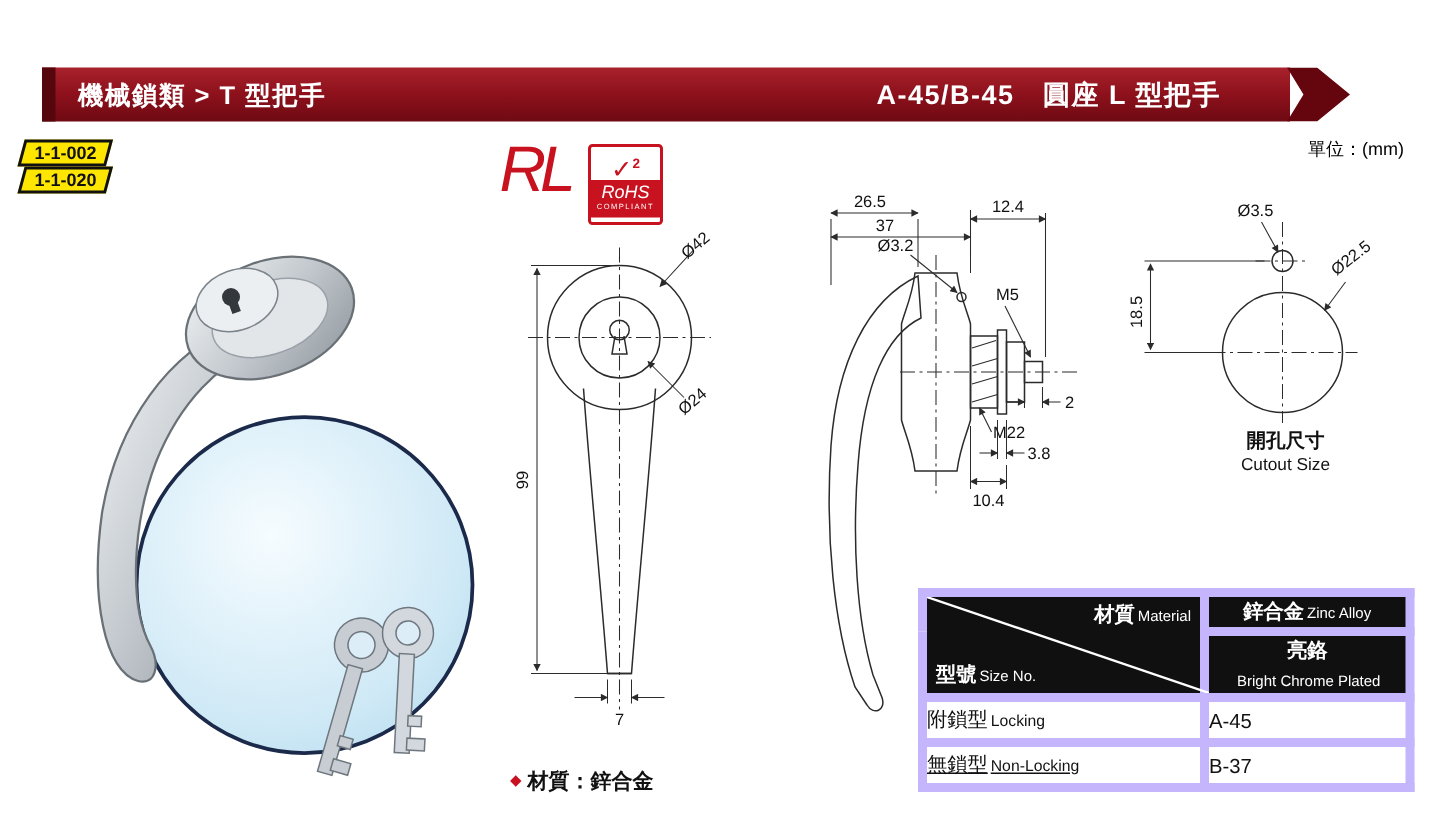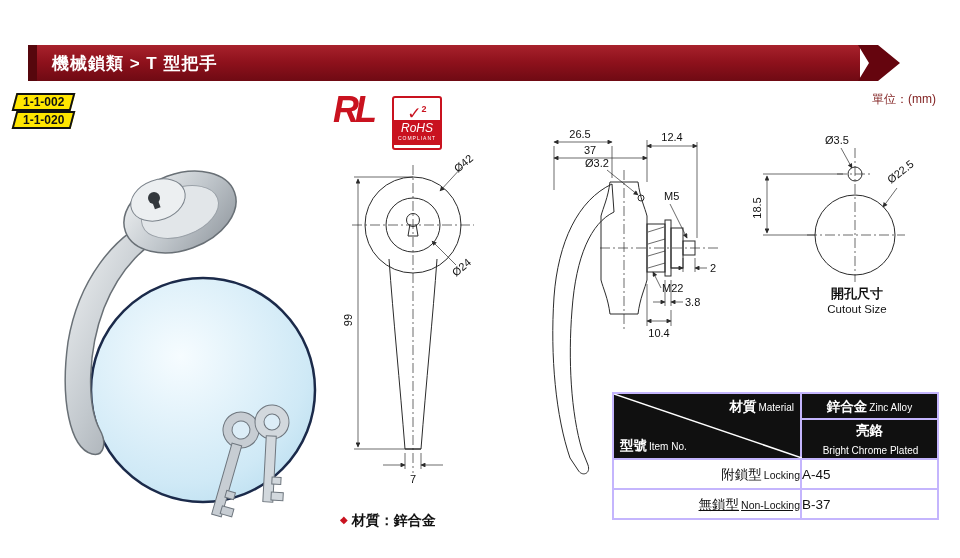--- a/index.html
+++ b/index.html
@@ -14,70 +14,71 @@
   .breadcrumb{margin-left:24px;font-size:17px;font-weight:bold;color:#fff;letter-spacing:1px;}
   .product-title{margin-left:auto;margin-right:46px;font-size:18px;font-weight:bold;color:#fff;letter-spacing:1px;}
   .header-arrow{position:absolute;left:858px;top:45px;z-index:4;}
 
   
   .code{position:absolute;left:14px;background:#ffe600;border:2px solid #111;
     font-weight:bold;font-size:12px;line-height:14px;padding:0 7px;transform:skewX(-15deg);z-index:6;}
   .code span{display:inline-block;transform:skewX(15deg);}
 
   
-  .rl-logo{position:absolute;left:333px;top:92px;font-size:36px;font-weight:700;font-style:italic;
+  .rl-logo{position:absolute;left:333px;top:92px;font-size:43px;font-weight:400;font-style:italic;
     color:#c9121f;letter-spacing:-4px;line-height:1;z-index:6;}
   .rohs{position:absolute;left:392px;top:96px;width:50px;height:54px;border:2px solid #c9121f;
     border-radius:3px;background:#fff;z-index:6;text-align:center;box-sizing:border-box;}
   .rohs-top{height:22px;line-height:22px;color:#c9121f;font-weight:bold;font-size:17px;}
   .rohs-top sup{font-size:9px;font-weight:bold;}
   .rohs-band{background:#c9121f;color:#fff;height:24px;padding-top:1px;}
   .rohs-name{display:block;font-size:12px;font-weight:normal;font-style:italic;line-height:14px;}
   .rohs-sub{display:block;font-size:5px;letter-spacing:1px;line-height:6px;}
 
-  .unit-label{position:absolute;right:24px;top:91px;font-size:12px;color:#7f1d1d;z-index:6;}
+  .unit-label{position:absolute;right:24px;top:91px;font-size:12px;color:#000000;z-index:6;}
 
   
   .draw{position:absolute;z-index:1;}
   .ln{stroke:#2b2b2b;stroke-width:1;fill:none;}
   .thin{stroke:#2b2b2b;stroke-width:0.7;fill:none;}
   .cl{stroke:#2b2b2b;stroke-width:0.7;stroke-dasharray:10 3 2 3;fill:none;}
   .dtxt{font-family:"Liberation Sans",sans-serif;font-size:11px;fill:#111;}
   .dtxt-b{font-family:"Liberation Sans",sans-serif;font-size:13px;font-weight:bold;fill:#111;}
   .dtxt-s{font-family:"Liberation Sans",sans-serif;font-size:11.5px;fill:#111;}
 
   
   .note{position:absolute;top:512px;font-size:14px;font-weight:bold;color:#111;z-index:6;}
   .note .b{color:#c9121f;font-size:10px;margin-right:4px;vertical-align:2px;}
 
   
   .spec{position:absolute;left:612px;top:392px;border-collapse:collapse;z-index:5;background:#fff;
     font-family:"Liberation Sans",sans-serif;}
-  .spec td{border:2px solid #c4b5fd;padding:0;box-sizing:border-box;}
+  .spec td{border:6px solid #c4b5fd;padding:0;box-sizing:border-box;}
   .th-black{background:#101010;color:#fff;text-align:center;}
   .zh{font-size:13.5px;font-weight:bold;}
   .en{font-size:10px;font-weight:normal;margin-left:2px;}
   .diag-cell{position:relative;width:188px;height:64px;background:#101010;color:#fff;}
   .diag-line{position:absolute;left:0;top:0;}
   .diag-tr{position:absolute;top:3px;right:6px;}
   .diag-bl{position:absolute;bottom:3px;left:6px;}
   .finish-cell{line-height:1.2;}
-  .td-type{background:#fff;text-align:right;padding-right:8px;}
+  .td-type{background:#fff;text-align:left;padding-right:8px;}
   .td-type .zh{font-weight:normal;font-size:13.5px;}
   .td-type .en{font-size:10.5px;}
   .td-model{background:#fff;text-align:left;font-size:13.5px;}
 </style>
 </head>
 <body>
 
 <div id="page">
 
   <div class="header-bar">
     <div class="header-cap"></div>
     <span class="breadcrumb">機械鎖類 &gt; T 型把手</span>
+    <span class="product-title">A-45/B-45　圓座 L 型把手</span>
   </div>
   <svg class="header-arrow" width="44" height="36">
     <polygon points="0,0 20,0 42,18 20,36 0,36 11,18" fill="#65050e"></polygon>
   </svg>
 
   <div class="code" style="top:93px;">
     <span>1-1-002</span>
   </div>
   <div class="code" style="top:111px;">
     <span>1-1-020</span>
@@ -266,21 +267,21 @@
     <tbody>
         <tr>
       <td class="diag-cell" rowspan="2">
         <svg class="diag-line" width="188" height="64">
           <line x1="0" y1="0" x2="188" y2="64" stroke="#ffffff" stroke-width="1.5"></line>
         </svg>
         <span class="diag-tr">
           <span class="zh">材質</span><span class="en">Material</span>
         </span>
         <span class="diag-bl">
-          <span class="zh">型號</span><span class="en">Item No.</span>
+          <span class="zh">型號</span><span class="en">Size No.</span>
         </span>
       </td>
       <td class="th-black" style="width:137px;height:26px;margin-top:20px;">
         <span class="zh">鋅合金</span><span class="en">Zinc Alloy</span>
       </td>
     </tr>
     <tr>
       <td class="th-black finish-cell" style="width:137px;height:38px;">
         <span class="zh">亮鉻</span><br>
         <span class="en">Bright Chrome Plated</span>

